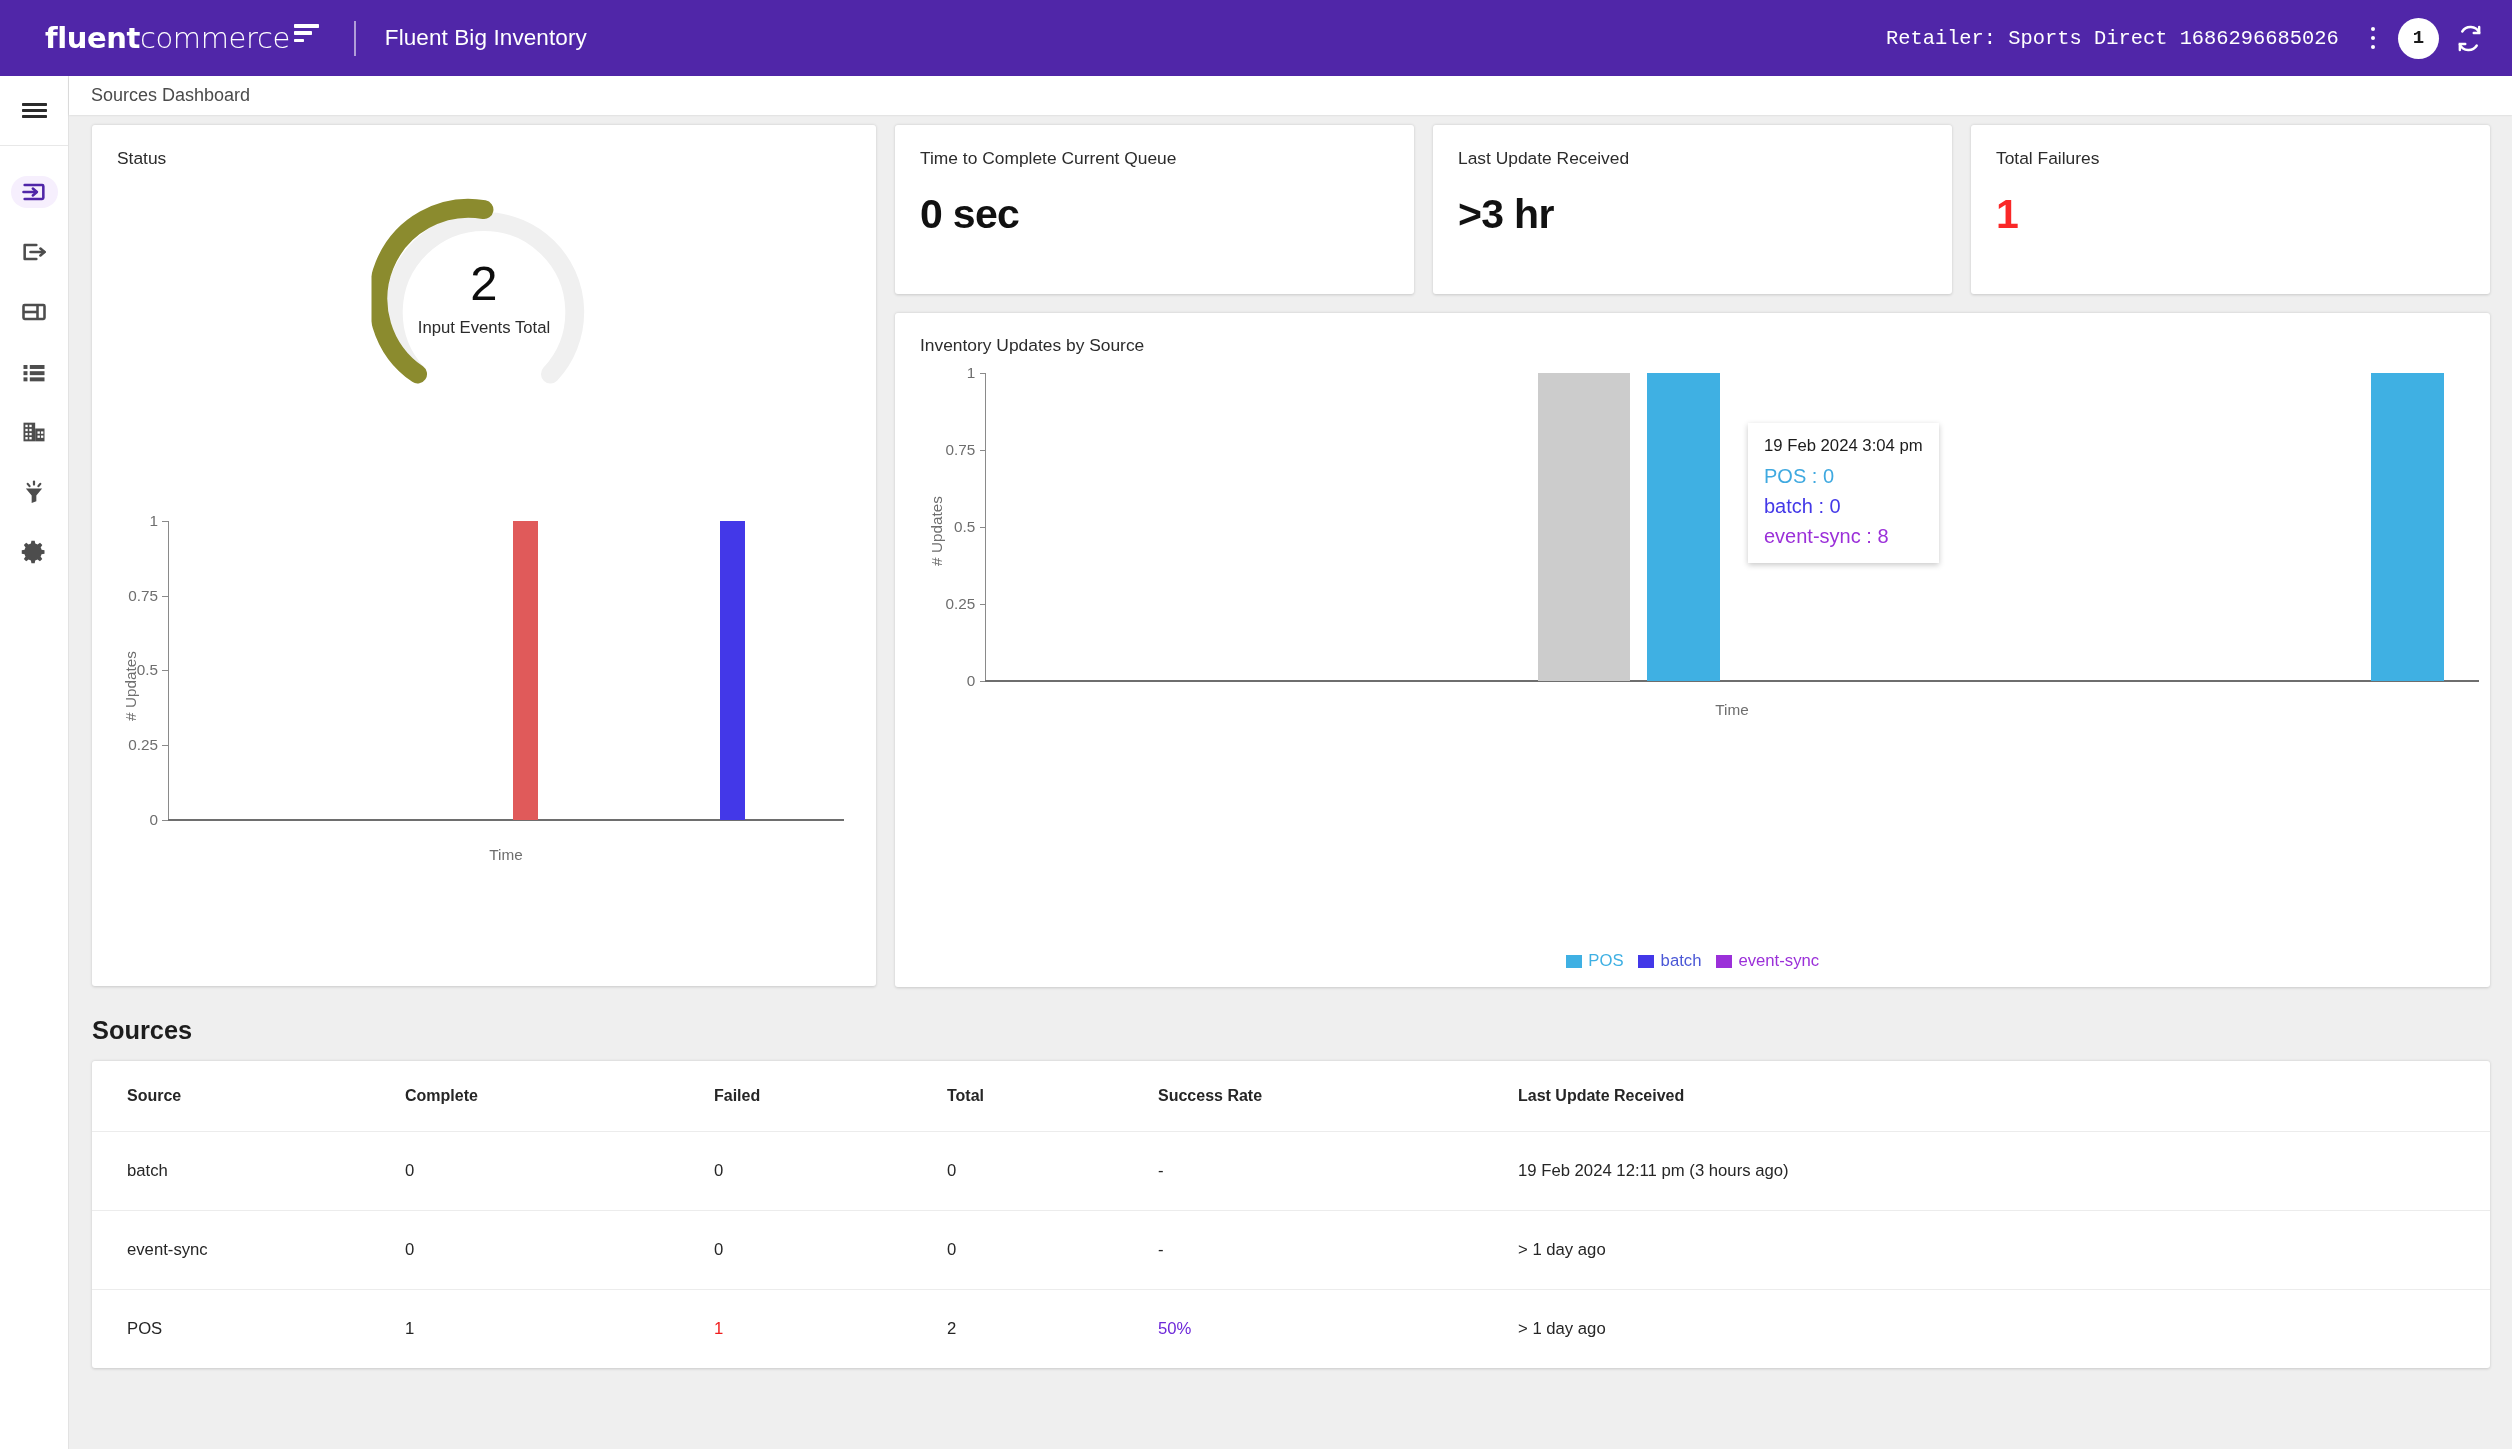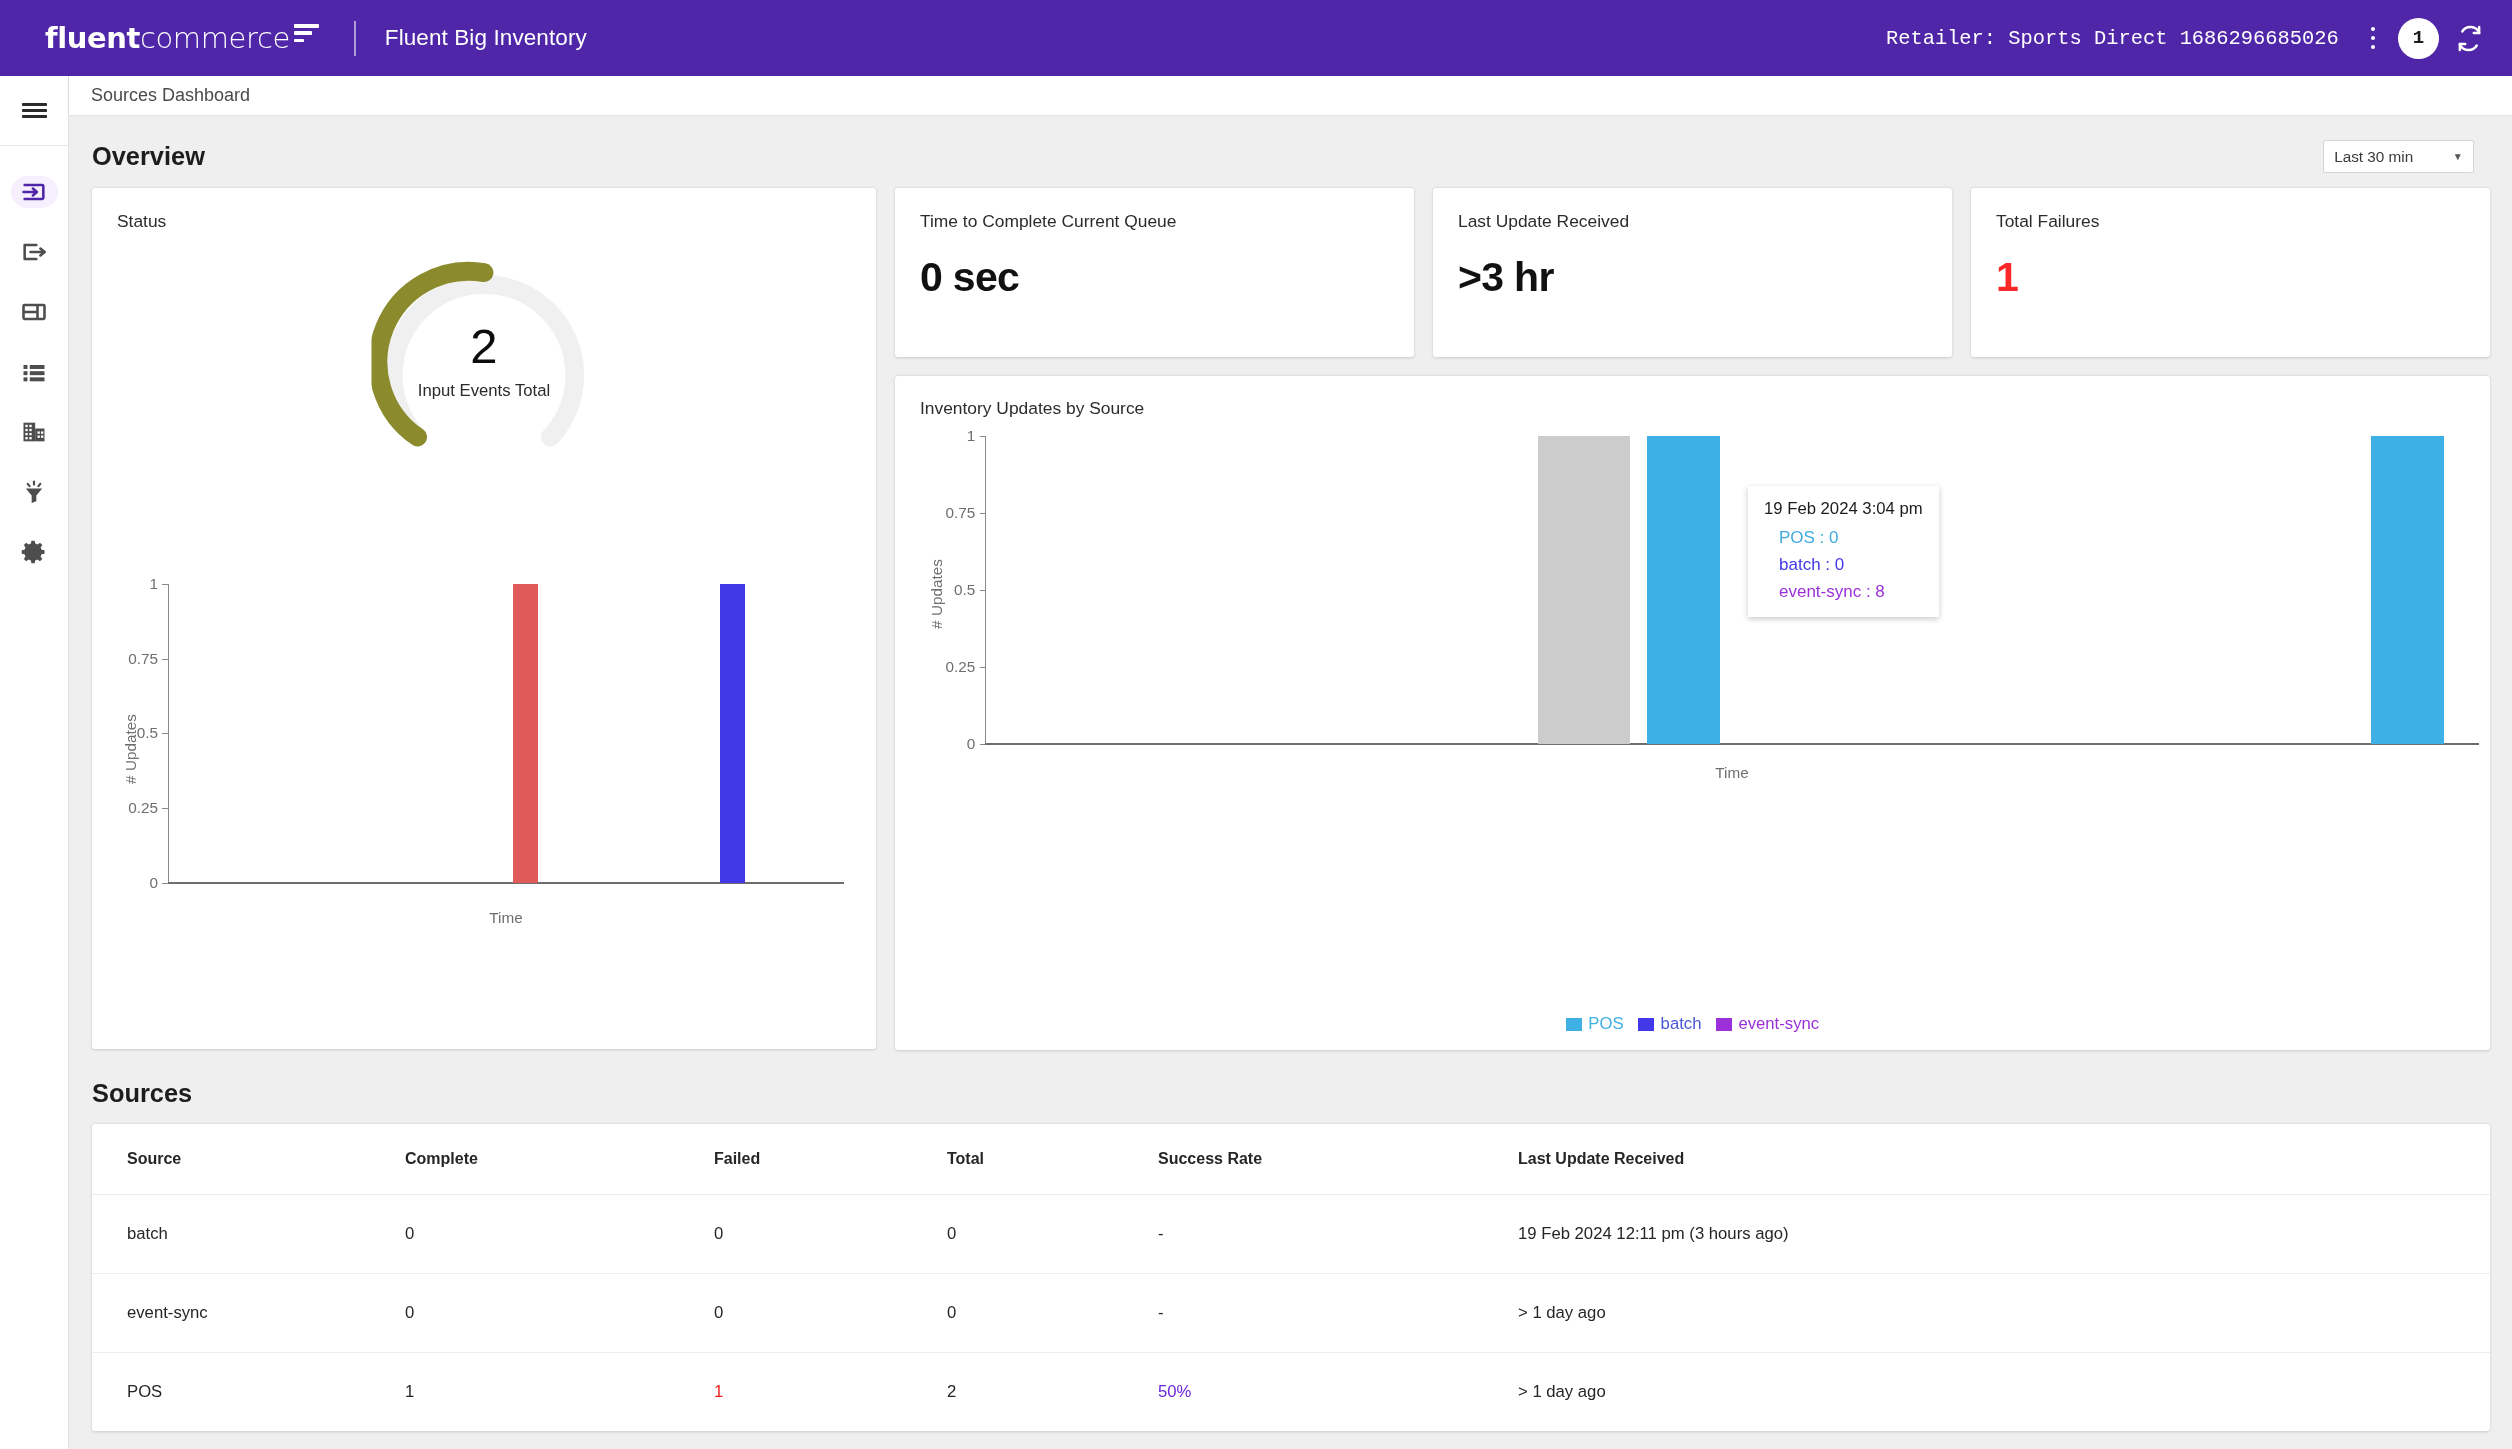--- a/index.html
+++ b/index.html
@@ -175,21 +175,21 @@
 
   .tooltip {
     position: absolute;
     background: #ffffff;
     box-shadow: 0 1.5px 5.8px rgba(0,0,0,.22);
     padding: 13px 16px 14.5px 16px;
     z-index: 30;
     min-width: 190px;
   }
   .tt-date { font-size: 16.7px; color: #1c1c1c; margin-bottom: 8.7px; }
-  .tt-row { font-size: 17px; margin-top: 7.3px; margin-left: 15px; }
+  .tt-row { font-size: 20px; margin-top: 7.3px; }
 
   .legend {
     position: absolute; bottom: 16px; left: 0; right: 0;
     display: flex; justify-content: center; align-items: center; gap: 14.5px;
   }
   .legend-item { display: flex; align-items: center; gap: 6.5px; font-size: 16.7px; cursor: pointer; }
   .legend-swatch { width: 16px; height: 13px; display: inline-block; }
 
   
   .sources-head {
@@ -346,27 +346,20 @@
     </div>
   </div>
 </div>
 
 <div class="content">
 
   <div class="crumbbar">
     <div class="crumb">Sources Dashboard</div>
   </div>
 
-  <div class="overview-head">
-    <div class="overview-title">Overview</div>
-    <div class="range-select">
-      <span>Last 30 min</span>
-      <span class="caret">▼</span>
-    </div>
-  </div>
 
   <div class="cards-row">
 
     <div class="card status-card">
       <div class="card-title">Status</div>
 
       <div class="gauge-wrap">
         <svg width="225" height="218" viewBox="0 0 310 300">
 
           <path d="M 63.5 246.5 A 125 125 0 1 1 246.5 246.5" fill="none" stroke="#f0f0f0" stroke-width="26" stroke-linecap="round"></path>

